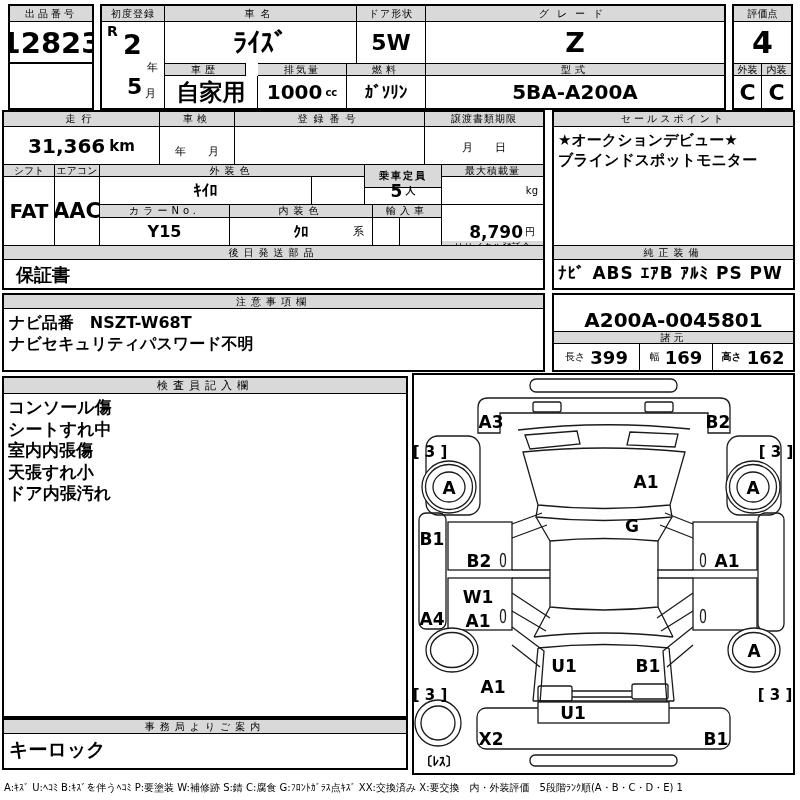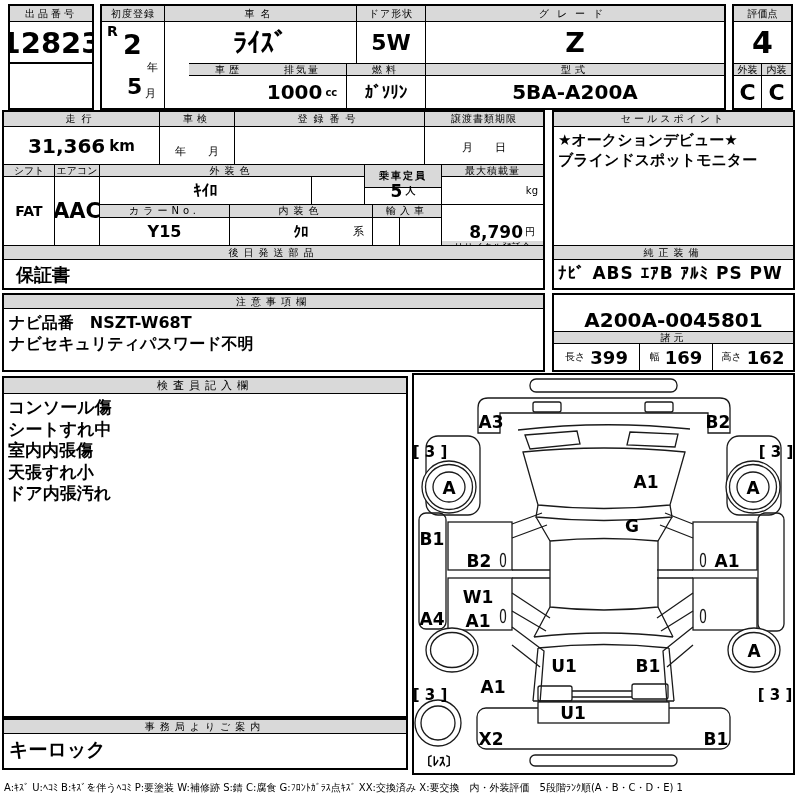--- a/index.html
+++ b/index.html
@@ -47,25 +47,26 @@
     <span class="vl" style="position:absolute;left:21px;top:7px;font-size:27px;">2</span>
     <span style="position:absolute;right:6px;top:38px;font-size:11px;">年</span>
     <span class="vl" style="position:absolute;left:25px;top:52px;font-size:22px;">5</span>
     <span style="position:absolute;right:8px;top:64px;font-size:11px;">月</span>
   </div>
 
   <div class="cell v br" style="left:63px;top:16px;width:192px;height:41px;font-size:27px;">ﾗｲｽﾞ</div>
   <div class="cell v br" style="left:255px;top:16px;width:69px;height:41px;font-size:22px;">5W</div>
   <div class="cell v" style="left:324px;top:16px;width:298px;height:41px;font-size:27px;">Z</div>
 
-  <div class="cell hd br bb bt" style="left:63px;top:57px;width:81px;height:13px;letter-spacing:4px;margin-left:24px;">車歴</div>
+  <div class="cell hd br bb bt" style="left:63px;top:57px;width:81px;height:13px;letter-spacing:4px;">車歴</div>
   <div class="cell hd br bb bt" style="left:156px;top:57px;width:89px;height:13px;letter-spacing:2px;">排気量</div>
   <div class="cell hd br bb bt" style="left:245px;top:57px;width:79px;height:13px;letter-spacing:4px;">燃料</div>
   <div class="cell hd bb bt" style="left:324px;top:57px;width:298px;height:13px;letter-spacing:4px;">型式</div>
 
+  <div class="cell v br" style="left:63px;top:70px;width:93px;height:32px;font-size:23px;">自家用</div>
   <div class="cell v br" style="left:156px;top:70px;width:89px;height:32px;font-size:20px;">
     <span>1000</span>
     <span class="u">cc</span>
   </div>
   <div class="cell v br" style="left:245px;top:70px;width:79px;height:32px;font-size:17px;">ｶﾞｿﾘﾝ</div>
   <div class="cell v" style="left:324px;top:70px;width:298px;height:32px;font-size:20px;">5BA-A200A</div>
 </div>
 
 <div class="box" style="left:732px;top:4px;width:61px;height:106px;">
   <div class="cell hd bb" style="left:0;top:0;width:57px;height:16px;letter-spacing:0;">評価点</div>
@@ -90,21 +91,21 @@
   <div class="cell br" style="left:156px;top:15px;width:75px;height:37px;font-size:11px;display:flex;align-items:flex-end;justify-content:center;padding-bottom:5px;">年　　月</div>
   <div class="cell br" style="left:231px;top:15px;width:190px;height:37px;"></div>
   <div class="cell" style="left:421px;top:15px;width:118px;height:37px;font-size:11px;display:flex;align-items:flex-end;justify-content:center;padding-bottom:9px;">月　　日</div>
 
   <div class="cell hd br bb bt" style="left:0;top:52px;width:51px;height:13px;letter-spacing:0;">シフト</div>
   <div class="cell hd br bb bt" style="left:51px;top:52px;width:45px;height:13px;letter-spacing:0;">エアコン</div>
   <div class="cell hd br bb bt" style="left:96px;top:52px;width:265px;height:13px;letter-spacing:5px;">外装色</div>
   <div class="cell hd br bb bt" style="left:361px;top:52px;width:77px;height:24px;letter-spacing:2px;font-weight:bold;">乗車定員</div>
   <div class="cell hd bb bt" style="left:438px;top:52px;width:101px;height:13px;letter-spacing:1px;">最大積載量</div>
 
-  <div class="cell v br" style="left:0;top:65px;width:51px;height:68px;font-size:14px;">FAT</div>
+  <div class="cell v br" style="left:0;top:65px;width:51px;height:68px;font-size:20px;">FAT</div>
   <div class="cell v br" style="left:51px;top:65px;width:45px;height:68px;font-size:21px;">AAC</div>
 
   <div class="cell v br bb" style="left:96px;top:65px;width:212px;height:28px;font-size:16px;">ｷｲﾛ</div>
   <div class="cell br bb" style="left:308px;top:65px;width:53px;height:28px;"></div>
   <div class="cell v br bb" style="left:361px;top:65px;width:77px;height:28px;font-size:17px;">
     <span>5</span>
     <span class="u">人</span>
   </div>
   <div class="cell bb" style="left:438px;top:65px;width:101px;height:28px;display:flex;align-items:center;justify-content:flex-end;padding-right:5px;">
     <span class="vl" style="font-size:16px;"></span>
@@ -155,21 +156,21 @@
   <div class="cell hd bt bb" style="left:0;top:36px;width:239px;height:13px;letter-spacing:3px;">諸元</div>
   <div class="cell v br" style="left:0;top:49px;width:86px;height:26px;">
     <span style="font-size:10px;font-weight:normal;margin-right:5px;">長さ</span>
     <span style="font-size:18px;">399</span>
   </div>
   <div class="cell v br" style="left:86px;top:49px;width:73px;height:26px;">
     <span style="font-size:10px;font-weight:normal;margin-right:5px;">幅</span>
     <span style="font-size:18px;">169</span>
   </div>
   <div class="cell v" style="left:159px;top:49px;width:80px;height:26px;">
-    <span style="font-size:10px;font-weight:normal;margin-right:5px;">高さ</span>
+    <span style="font-size:10px;font-weight:bold;margin-right:5px;">高さ</span>
     <span style="font-size:18px;">162</span>
   </div>
 </div>
 
 <div class="box" style="left:2px;top:376px;width:406px;height:342px;">
   <div class="cell hd bb" style="left:0;top:0;width:402px;height:16px;letter-spacing:5px;font-size:11px;">検査員記入欄</div>
   <div class="lines" style="left:4px;top:19px;font-size:17px;line-height:21.5px;">
     <div>コンソール傷</div>
     <div>シートすれ中</div>
     <div>室内内張傷</div>

